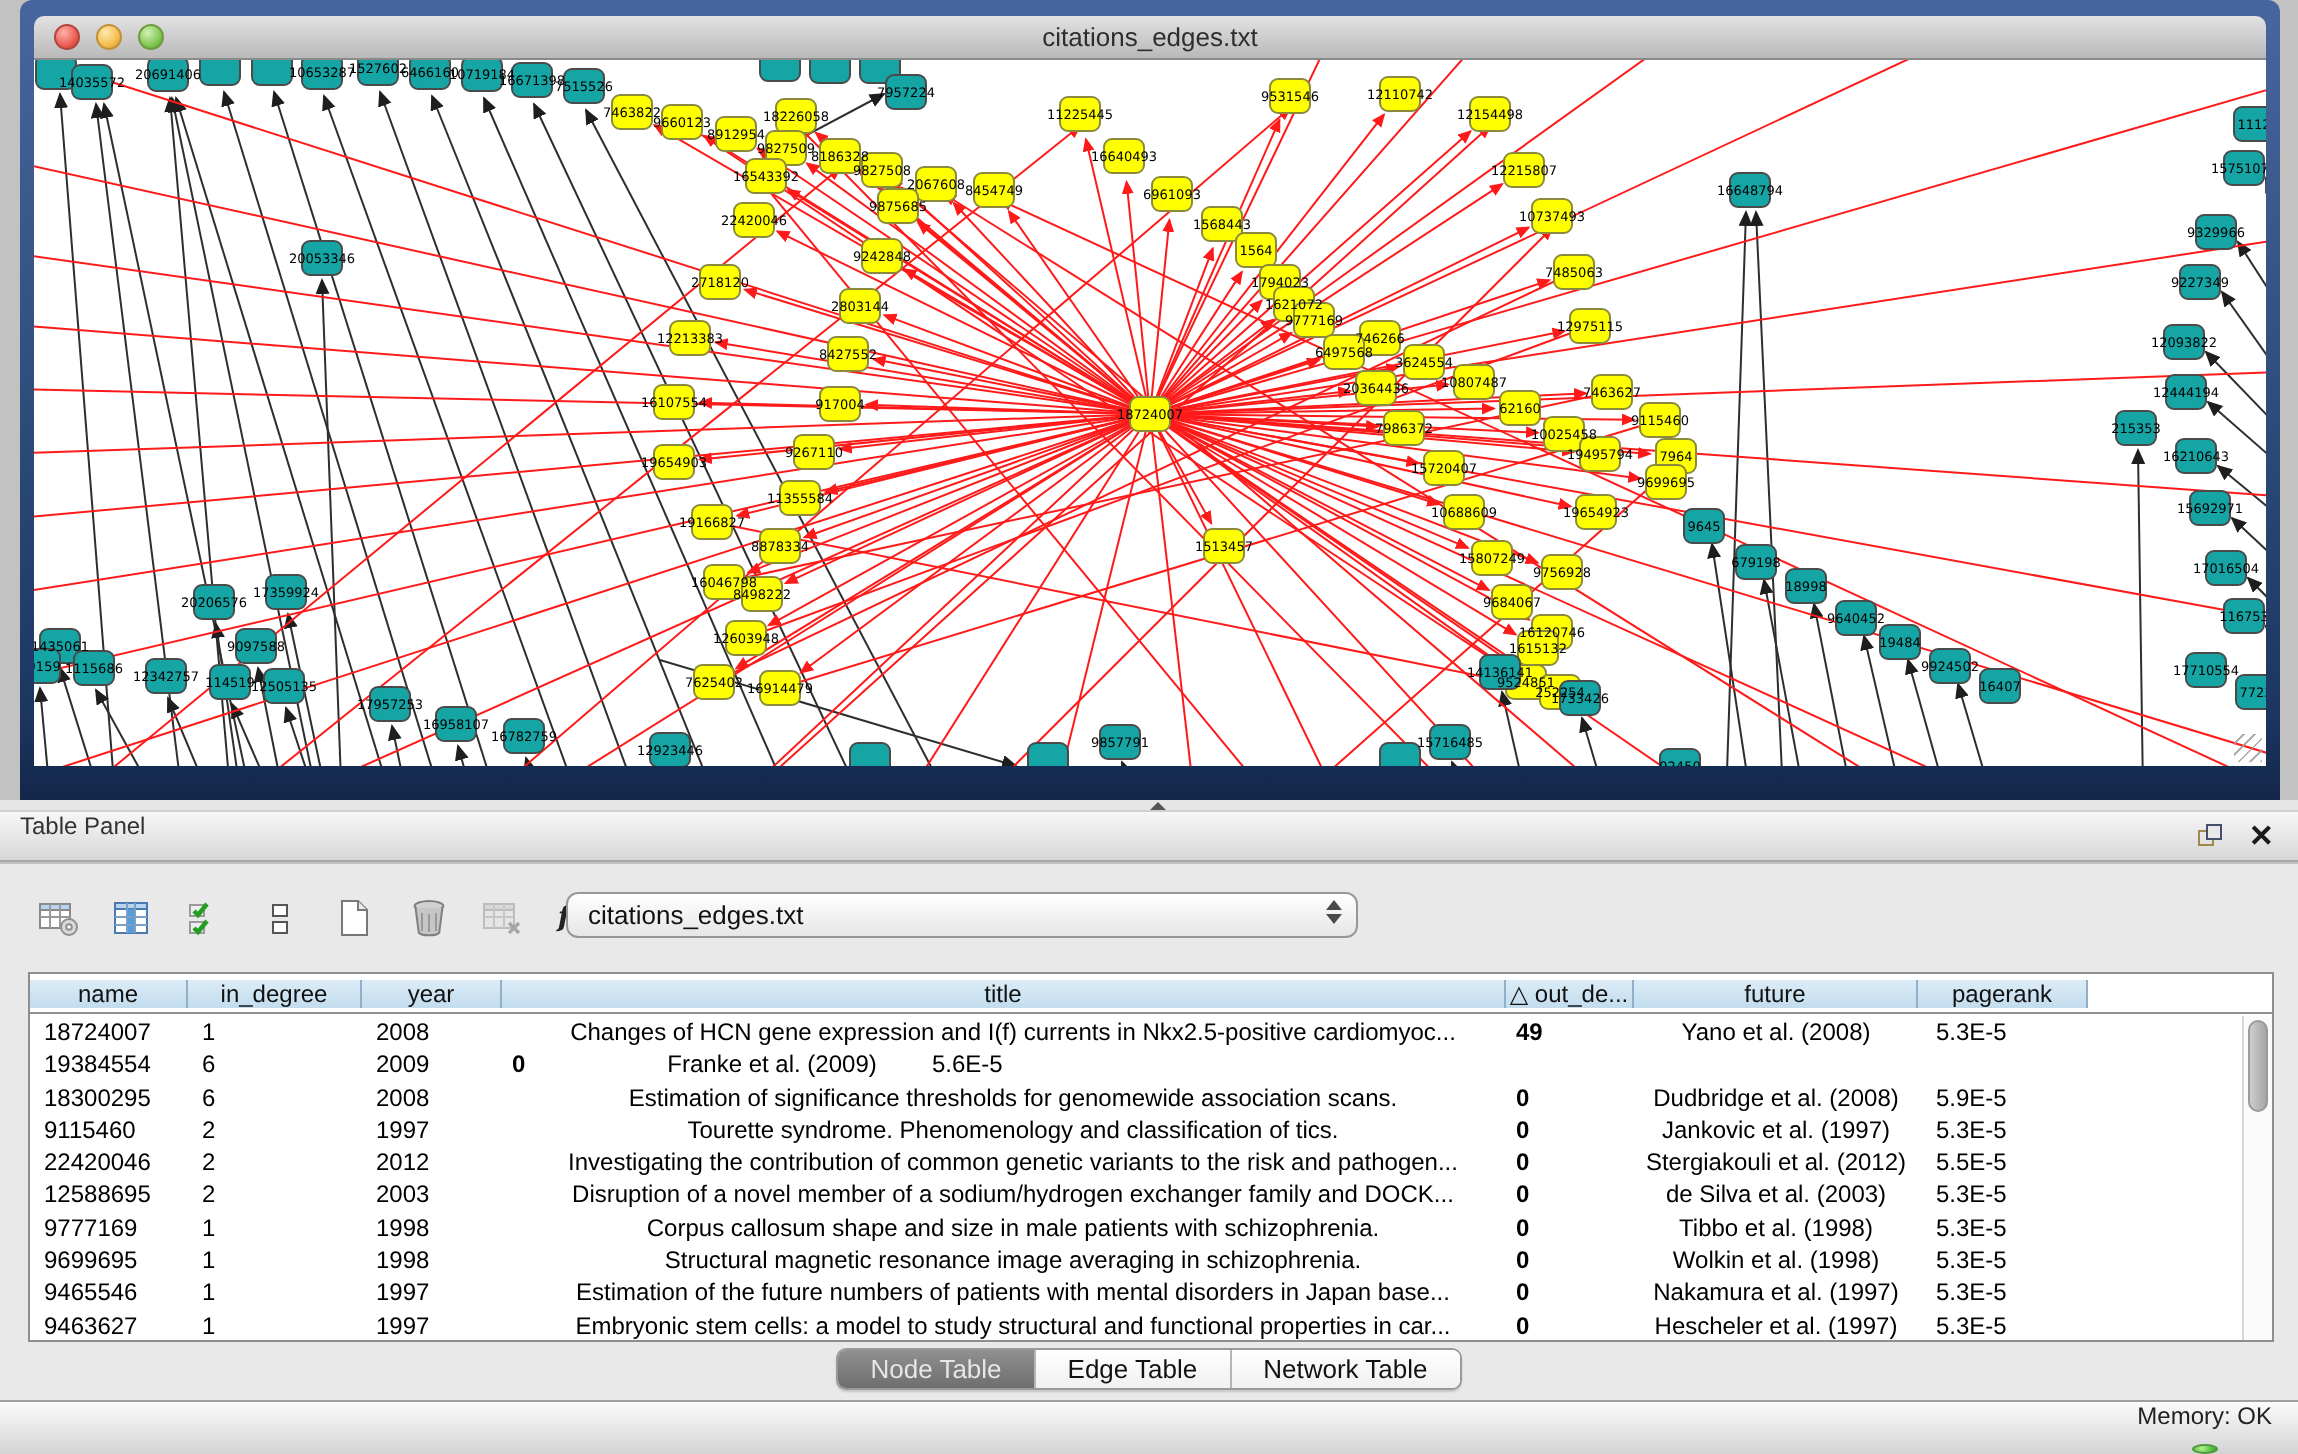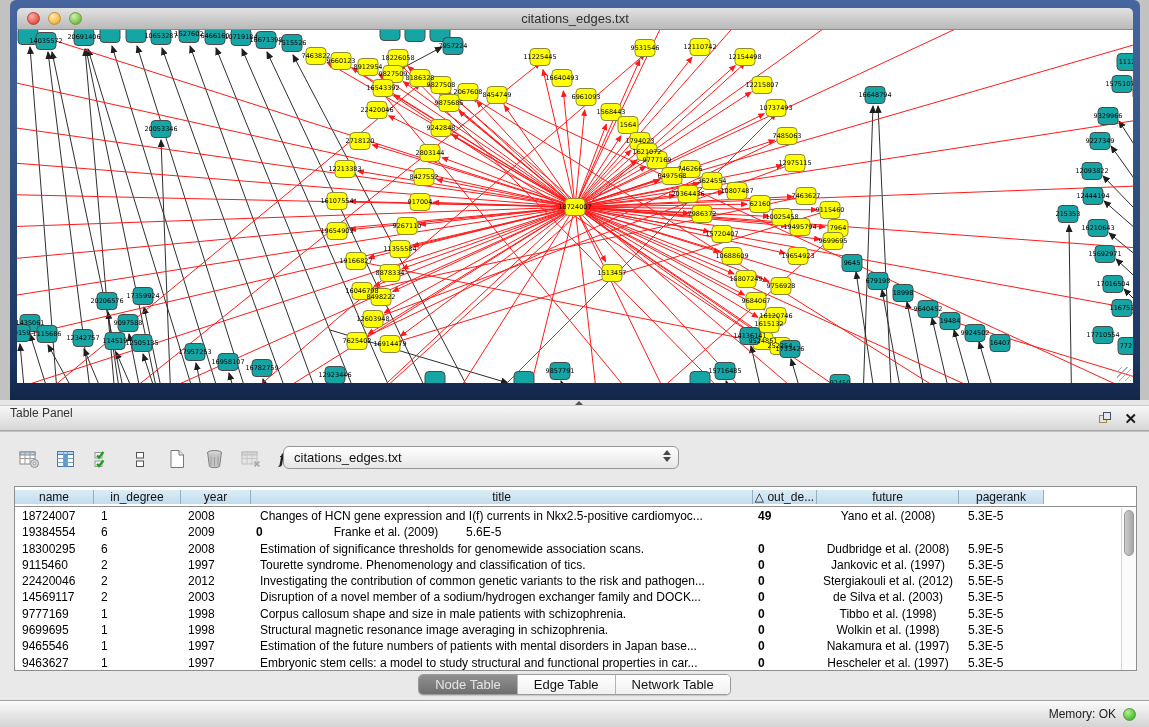--- a/index.html
+++ b/index.html
@@ -63,37 +63,37 @@
   .thead{ display:flex; height:20px; border-bottom:1px solid #8e8e8e; font-size:12px; color:#111;align-items:center; }
   .th{ background:linear-gradient(180deg,#dcecf7,#c2dcee); border-right:1px solid #8fb0c8;
        display:flex; align-items:center; justify-content:center; overflow:hidden; white-space:nowrap; }
   .th.filler{ background:transparent; border-right:none; flex:1; }
   .tbody{ position:absolute; left:0; top:21px; right:15px; bottom:0; overflow:hidden; }
   .tr{ display:flex; height:16.3px; font-size:12px; color:#000; }
   .td{ overflow:hidden; white-space:nowrap; line-height:16.3px; }
   .c0{ width:79px; } .c1{ width:87px; } .c2{ width:70px; } .c3{ width:502px; }
   .c4{ width:64px; } .c5{ width:142px; } .c6{ width:85px; }
   .td.c0{ padding-left:7px; } .td.c1{ padding-left:7px; } .td.c2{ padding-left:7px; }
-  .td.c3{ padding-left:9px; } .td.c4{ padding-left:5px;font-weight:bold; } .td.c5{ text-align:center; } .td.c6{ padding-left:9px; }
+  .td.c3{ padding-left:9px;text-align:center; } .td.c4{ padding-left:5px;font-weight:bold; } .td.c5{ text-align:center; } .td.c6{ padding-left:9px; }
   .vscroll{ position:absolute; top:21px; right:0; width:15px; bottom:0; background:#fbfbfb; border-left:1px solid #d6d6d6; }
   .vthumb{ position:absolute; top:2px; left:2px; width:10px; height:46px; border-radius:6px;
     background:linear-gradient(90deg,#cdcdcd,#a6a6a6); border:1px solid #9a9a9a; }
 
   
   .tabs-row{ position:absolute; left:0; top:242px; width:100%; display:flex; justify-content:center; }
   .seg-group{ display:inline-flex; height:21px; border:1px solid #9a9a9a; border-radius:5px; overflow:hidden;
     background:#fdfdfd; font-size:13px; box-shadow:0 1px 1px rgba(0,0,0,.15); }
   .seg{ padding:0 16px; line-height:20px; color:#111; background:linear-gradient(180deg,#ffffff,#f0f0f0); border-left:1px solid #b5b5b5; }
   .seg:first-child{ border-left:none; }
   .seg.selected{ background:linear-gradient(180deg,#909090,#6e6e6e); color:#e6e6e6; }
 
   
   .statusbar{ position:absolute; left:0; top:700px; width:100%; height:27px;
     background:linear-gradient(180deg,#fbfbfb,#d4d4d4); border-top:1px solid #9f9f9f; }
-  .status-right{ position:absolute; right:13px; top:0; height:100%; display:flex; align-items:center; gap:7px; font-size:12px; color:#222; }
+  .status-right{ position:absolute; right:13px; top:0; height:100%; display:flex; align-items:center; gap:7px; font-size:12px; color:#222;flex-direction:column; }
   .mem-dot{ width:13px; height:13px; border-radius:50%; border:1px solid #4f9b40;
     background:radial-gradient(circle at 35% 30%, #b5ef92, #55c33c 65%, #3da02b); }
 </style>
 </head>
 <body>
 
 <div class="app">
 
   <div class="network-window">
     <div class="titlebar">
@@ -674,21 +674,21 @@
           <div class="tr">
             <div class="td c0">22420046</div>
             <div class="td c1">2</div>
             <div class="td c2">2012</div>
             <div class="td c3">Investigating the contribution of common genetic variants to the risk and pathogen...</div>
             <div class="td c4">0</div>
             <div class="td c5">Stergiakouli et al. (2012)</div>
             <div class="td c6">5.5E-5</div>
           </div>
           <div class="tr">
-            <div class="td c0">14569117</div>
+            <div class="td c0">12588695</div>
             <div class="td c1">2</div>
             <div class="td c2">2003</div>
             <div class="td c3">Disruption of a novel member of a sodium/hydrogen exchanger family and DOCK...</div>
             <div class="td c4">0</div>
             <div class="td c5">de Silva et al. (2003)</div>
             <div class="td c6">5.3E-5</div>
           </div>
           <div class="tr">
             <div class="td c0">9777169</div>
             <div class="td c1">1</div>

